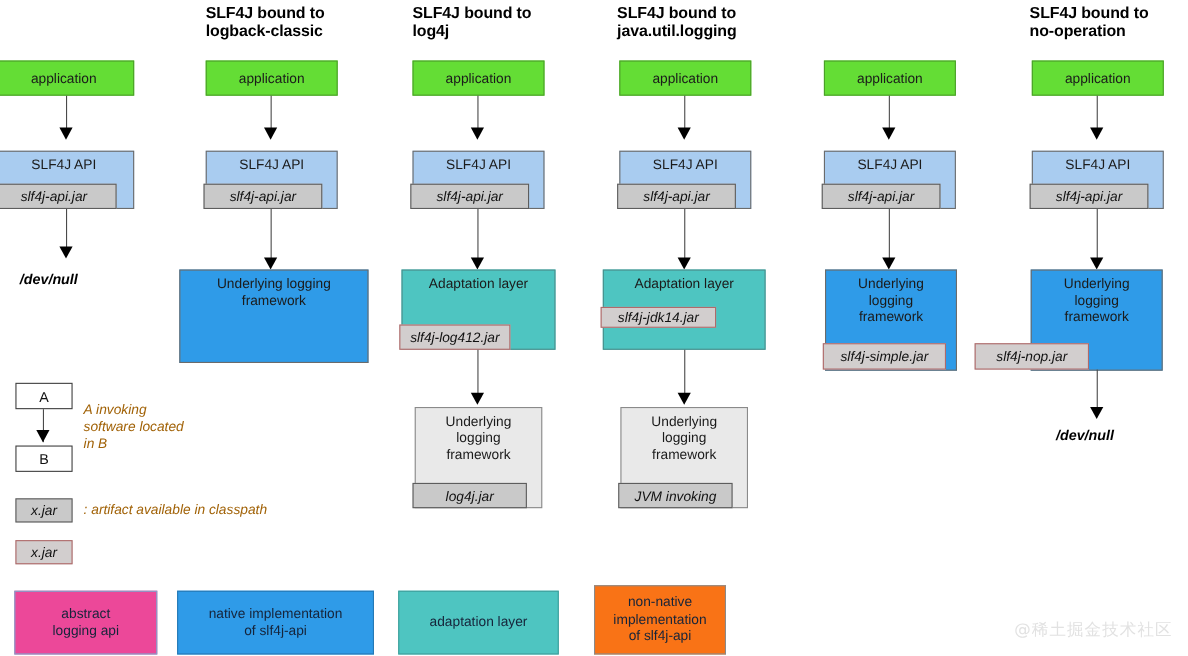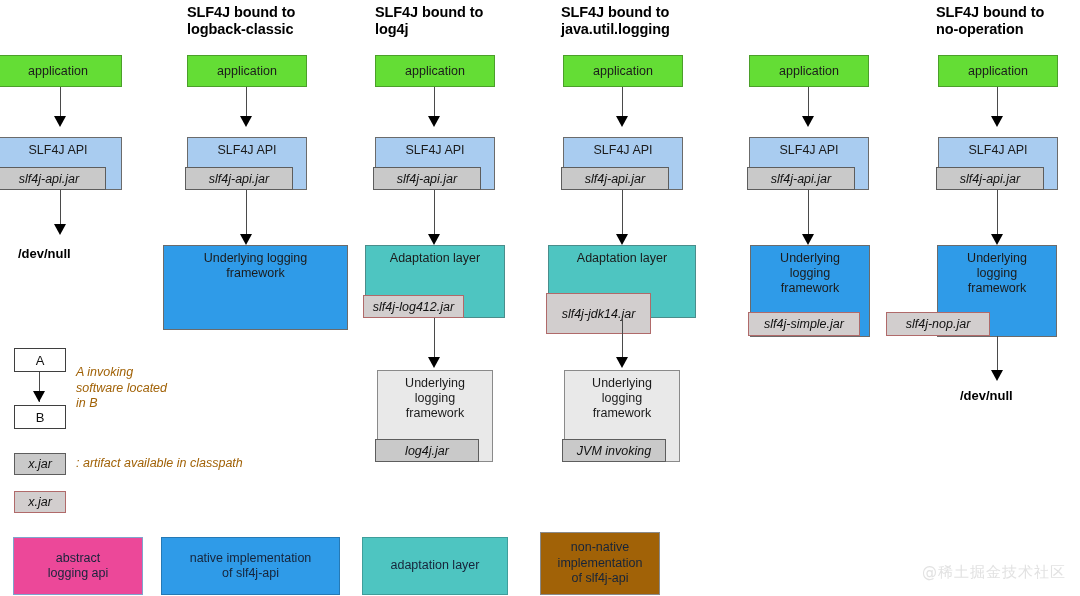--- a/index.html
+++ b/index.html
@@ -89,20 +89,21 @@
     border-top: 11px solid #000;
   }
 
   
   .devnull {
     position: absolute;
     font-size: 13px;
     font-weight: bold;
     color: #000;
     white-space: nowrap;
+    font-style: italic;
   }
 
   
   .legend-text {
     position: absolute;
     font-size: 12.5px;
     line-height: 15.5px;
     color: #a16207;
     white-space: pre-line;
     font-style: italic;
@@ -127,21 +128,21 @@
     justify-content: center;
     text-align: center;
     font-size: 12.5px;
     line-height: 15.5px;
     color: #16243a;
     white-space: pre-line;
   }
   .swatch.lblue { background: #ec4899; border-color: #7fa4cc; }
   .swatch.dblue { background: #2f9be8; border-color: #2579b5; }
   .swatch.teal  { background: #4ec5c1; border-color: #3f9e9b; }
-  .swatch.grey  { background: #a16207; border-color: #8a8a8a; }
+  .swatch.grey  { background: #f97316; border-color: #8a8a8a; }
 
   
   .watermark {
     position: absolute;
     right: 14px;
     bottom: 14px;
     font-size: 15px;
     color: #e2e2e2;
     letter-spacing: 1px;
     white-space: nowrap;
@@ -184,21 +185,21 @@
   <div class="arrow-head" style="left:240px; top:116px;"></div>
 
   <div class="box lblue" style="left:187px; top:137px; width:120px; height:53px;">
     <span class="label">SLF4J API</span>
   </div>
   <div class="jar soft" style="left:185px; top:167px; width:108px; height:23px;">slf4j-api.jar</div>
 
   <div class="arrow-line" style="left:246px; top:190px; height:48px;"></div>
   <div class="arrow-head" style="left:240px; top:234px;"></div>
 
-  <div class="box dblue" style="left:163px; top:245px; width:185px; height:85px;text-align:center;">
+  <div class="box dblue" style="left:163px; top:245px; width:172px; height:85px;text-align:center;">
     <span class="label">Underlying logging
 framework</span>
   </div>
 
   <div class="box green vcenter" style="left:375px; top:55px; width:120px; height:32px;">
     <span class="label">application</span>
   </div>
   <div class="arrow-line" style="left:434px; top:87px; height:32px;"></div>
   <div class="arrow-head" style="left:428px; top:116px;"></div>
 
@@ -235,21 +236,21 @@
     <span class="label">SLF4J API</span>
   </div>
   <div class="jar soft" style="left:561px; top:167px; width:108px; height:23px;">slf4j-api.jar</div>
 
   <div class="arrow-line" style="left:622px; top:190px; height:48px;"></div>
   <div class="arrow-head" style="left:616px; top:234px;"></div>
 
   <div class="box teal" style="left:548px; top:245px; width:148px; height:73px;">
     <span class="label">Adaptation layer</span>
   </div>
-  <div class="jar binding" style="left:546px; top:293px; width:105px; height:41px;">slf4j-jdk14.jar</div>
+  <div class="jar binding" style="left:546px; top:279px; width:105px; height:19px;">slf4j-jdk14.jar</div>
 
   <div class="arrow-line" style="left:622px; top:318px; height:44px;"></div>
   <div class="arrow-head" style="left:616px; top:357px;"></div>
 
   <div class="box grey" style="left:564px; top:370px; width:116px; height:92px;">
     <span class="label">Underlying
 logging
 framework</span>
   </div>
   <div class="jar soft" style="left:562px; top:439px; width:104px; height:23px;">JVM invoking</div>

